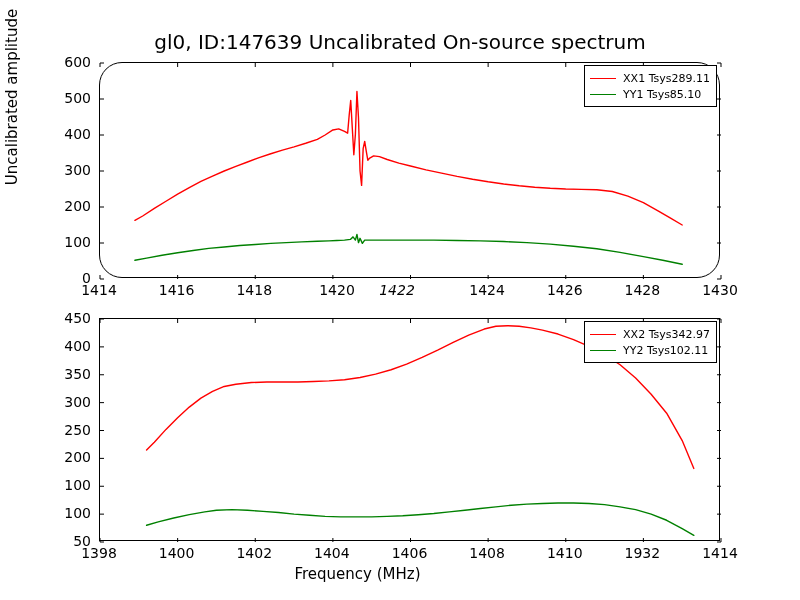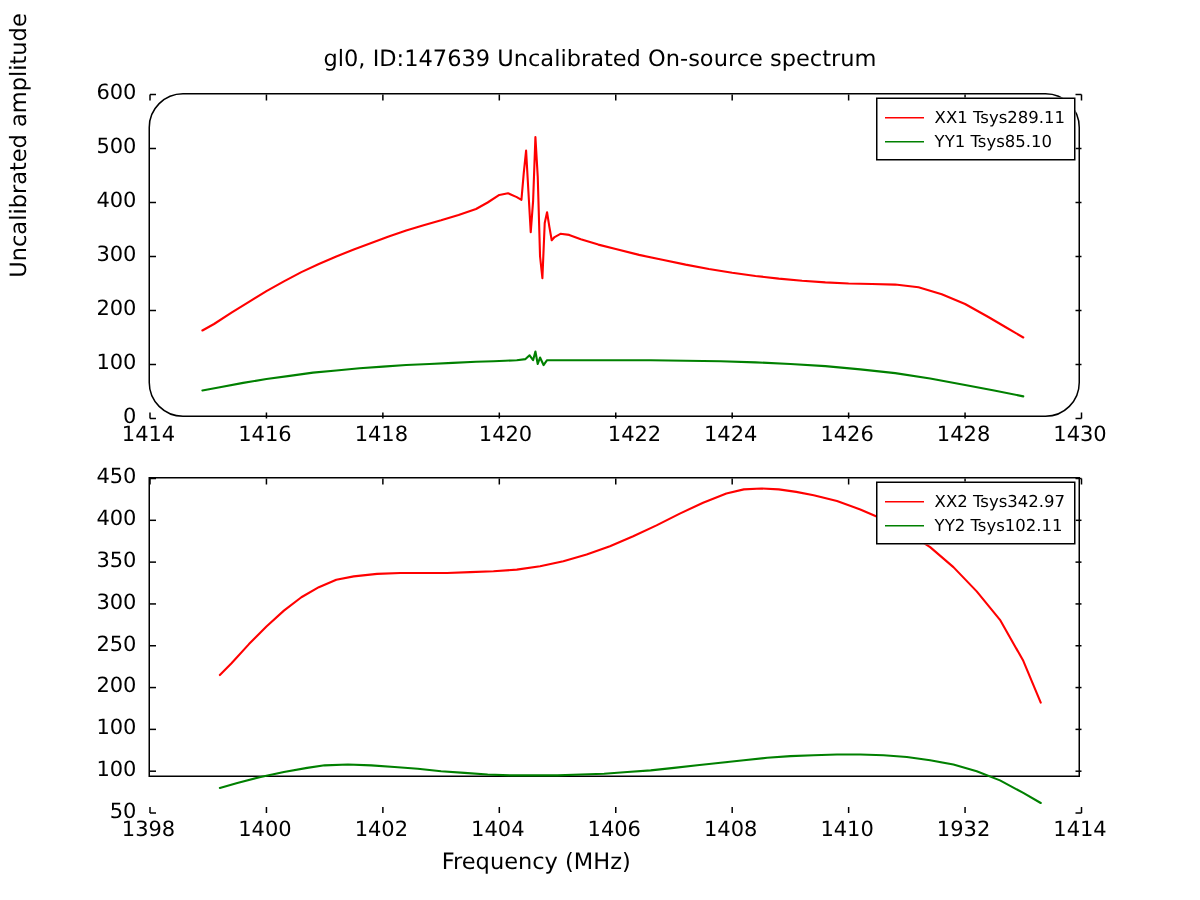--- a/index.html
+++ b/index.html
@@ -18,42 +18,42 @@
     width: 800px;
     height: 600px;
     background: #ffffff;
   }
   .fig-title {
     position: absolute;
     left: 0;
     top: 30px;
     width: 800px;
     text-align: center;
-    font-size: 15px;
+    font-size: 20px;
     color: #000000;
     white-space: nowrap;
   }
   .axes {
     position: absolute;
     box-sizing: border-box;
     border: 1.2px solid #000000;
     background: #ffffff;
   }
   #axes-top {
     left: 99px;
     top: 62px;
     width: 621px;
     height: 216px;
     border-radius: 23px;
   }
   #axes-bottom {
     left: 99px;
     top: 318px;
     width: 621px;
-    height: 200px;
+    height: 223px;
   }
   .axes svg {
     display: block;
     position: absolute;
     left: 0;
     top: 0;
     overflow: visible;
   }
   .ylabel {
     position: absolute;
@@ -225,21 +225,21 @@
       </div>
   </div>
 
   <div class="xlabel">Frequency (MHz)</div>
 
   <div id="tick-layer">
       <div class="tick-label tick-x" style="left: 99px; top: 282px;">1414</div>
       <div class="tick-label tick-x" style="left: 176.625px; top: 282px;">1416</div>
       <div class="tick-label tick-x" style="left: 254.25px; top: 282px;">1418</div>
       <div class="tick-label tick-x" style="left: 337px; top: 282px;">1420</div>
-      <div class="tick-label tick-x" style="left: 423px; top: 282px;">1422</div>
+      <div class="tick-label tick-x" style="left: 397px; top: 282px; font-style: italic;">1422</div>
       <div class="tick-label tick-x" style="left: 487.125px; top: 282px;">1424</div>
       <div class="tick-label tick-x" style="left: 564.75px; top: 282px;">1426</div>
       <div class="tick-label tick-x" style="left: 642.375px; top: 282px;">1428</div>
       <div class="tick-label tick-x" style="left: 720px; top: 282px;">1430</div>
       <div class="tick-label tick-y" style="left: 39px; width: 52px; top: 278px;">0</div>
       <div class="tick-label tick-y" style="left: 39px; width: 52px; top: 242px;">100</div>
       <div class="tick-label tick-y" style="left: 39px; width: 52px; top: 206px;">200</div>
       <div class="tick-label tick-y" style="left: 39px; width: 52px; top: 170px;">300</div>
       <div class="tick-label tick-y" style="left: 39px; width: 52px; top: 134px;">400</div>
       <div class="tick-label tick-y" style="left: 39px; width: 52px; top: 98px;">500</div>

